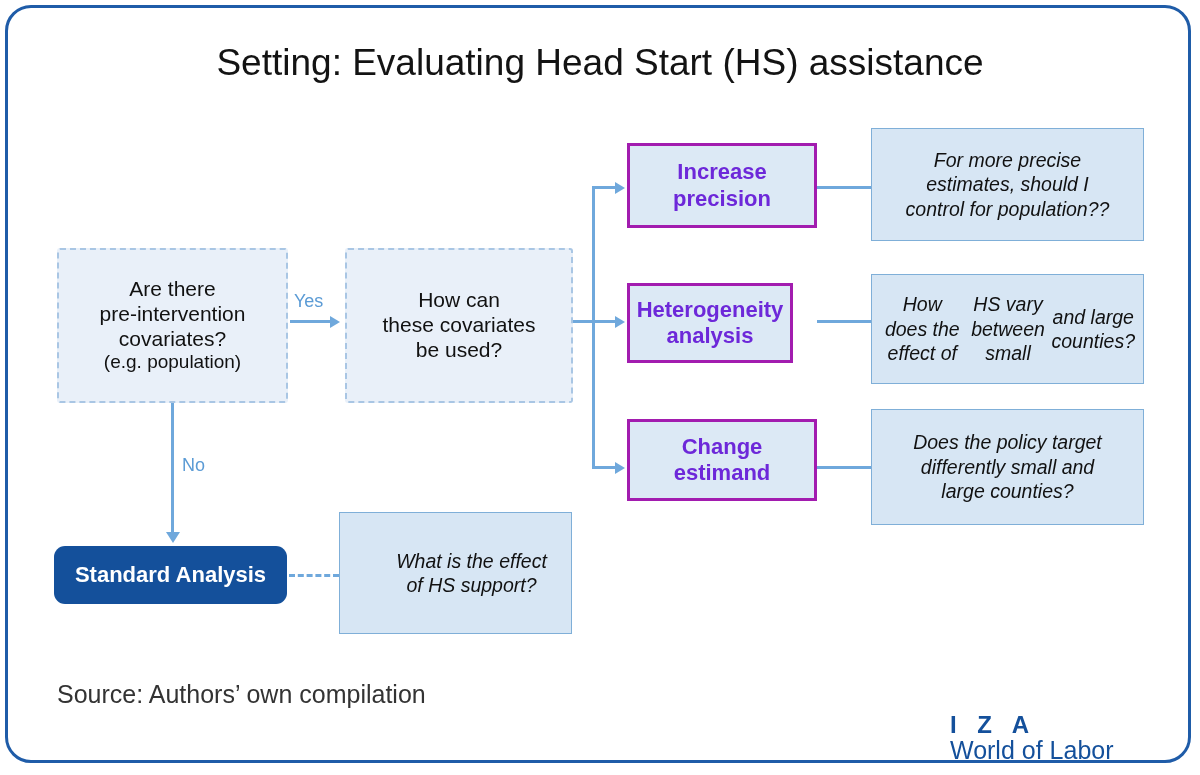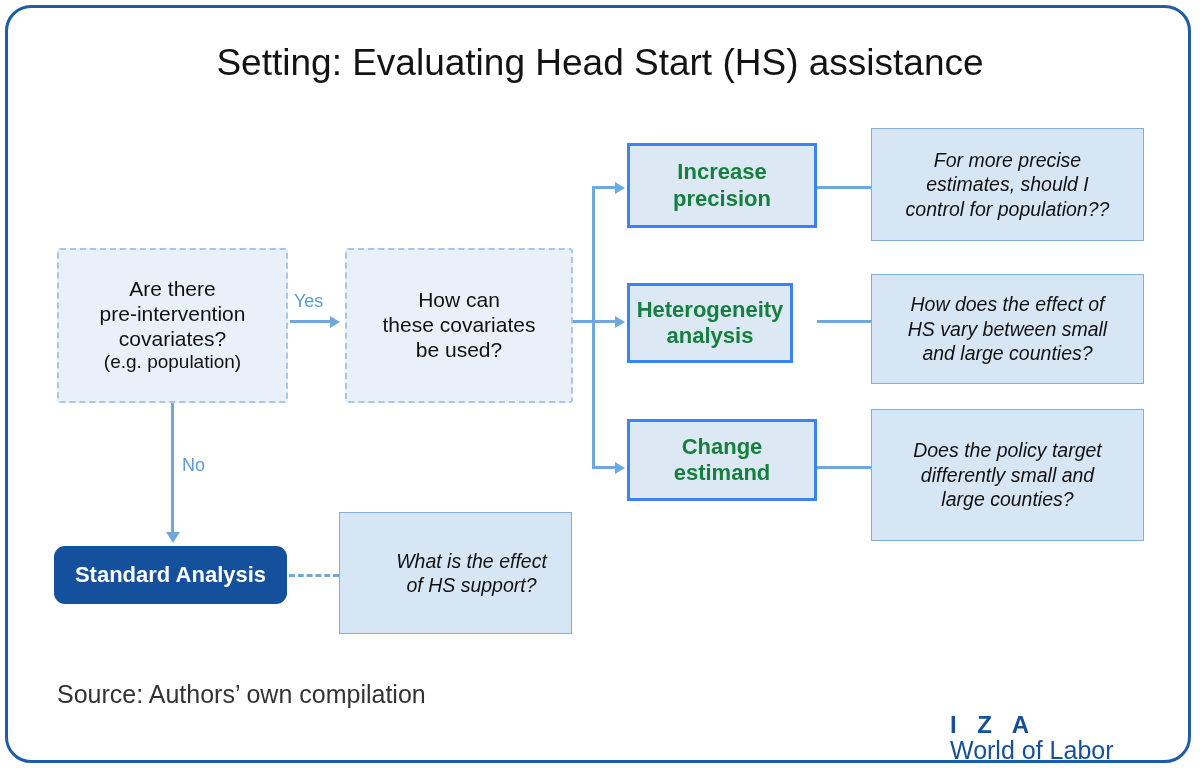--- a/index.html
+++ b/index.html
@@ -72,22 +72,22 @@
     line-height: 1.18;
     padding: 6px 10px;
   }
   .decision .sub {
     font-size: 19px;
   }
 
   
   .action {
     background: #DCE9F5;
-    border: 3px solid #3b82f6;
-    color: #15803d;
+    border: 3px solid #a21caf;
+    color: #6d28d9;
     font-weight: bold;
     font-size: 22px;
     line-height: 1.2;
   }
 
   
   .question {
     background: #D7E6F4;
     border: 1px solid #7FAFD8;
     color: #111111;
@@ -220,32 +220,32 @@
     <div>For more precise</div>
     <div>estimates, should I</div>
     <div>control for population??</div>
   </div>
 
   <div class="box action" style="left:627px; top:283px; width:166px; height:80px; flex-direction:column;">
     <div>Heterogeneity</div>
     <div>analysis</div>
   </div>
   <div class="hline" style="left:817px; top:320px; width:56px;"></div>
-  <div class="box question" style="left:871px; top:274px; width:273px; height:110px; flex-direction:column;">
+  <div class="box question" style="left:871px; top:274px; width:273px; height:110px; flex-direction:row;">
     <div>How does the effect of</div>
     <div>HS vary between small</div>
     <div>and large counties?</div>
   </div>
 
   <div class="box action" style="left:627px; top:419px; width:190px; height:82px; flex-direction:column;">
     <div>Change</div>
     <div>estimand</div>
   </div>
   <div class="hline" style="left:817px; top:466px; width:56px;"></div>
-  <div class="box question" style="left:871px; top:409px; width:273px; height:132px; flex-direction:column;">
+  <div class="box question" style="left:871px; top:409px; width:273px; height:116px; flex-direction:column;">
     <div>Does the policy target</div>
     <div>differently small and</div>
     <div>large counties?</div>
   </div>
 
   <div class="vline" style="left:171px; top:403px; height:131px;"></div>
   <div class="arrow-head-d" style="left:165.5px; top:532px;"></div>
   <div class="edge-label" style="left:182px; top:455px;">No</div>
 
   <div class="box terminal" style="left:54px; top:546px; width:233px; height:58px;border-radius:11px;">

